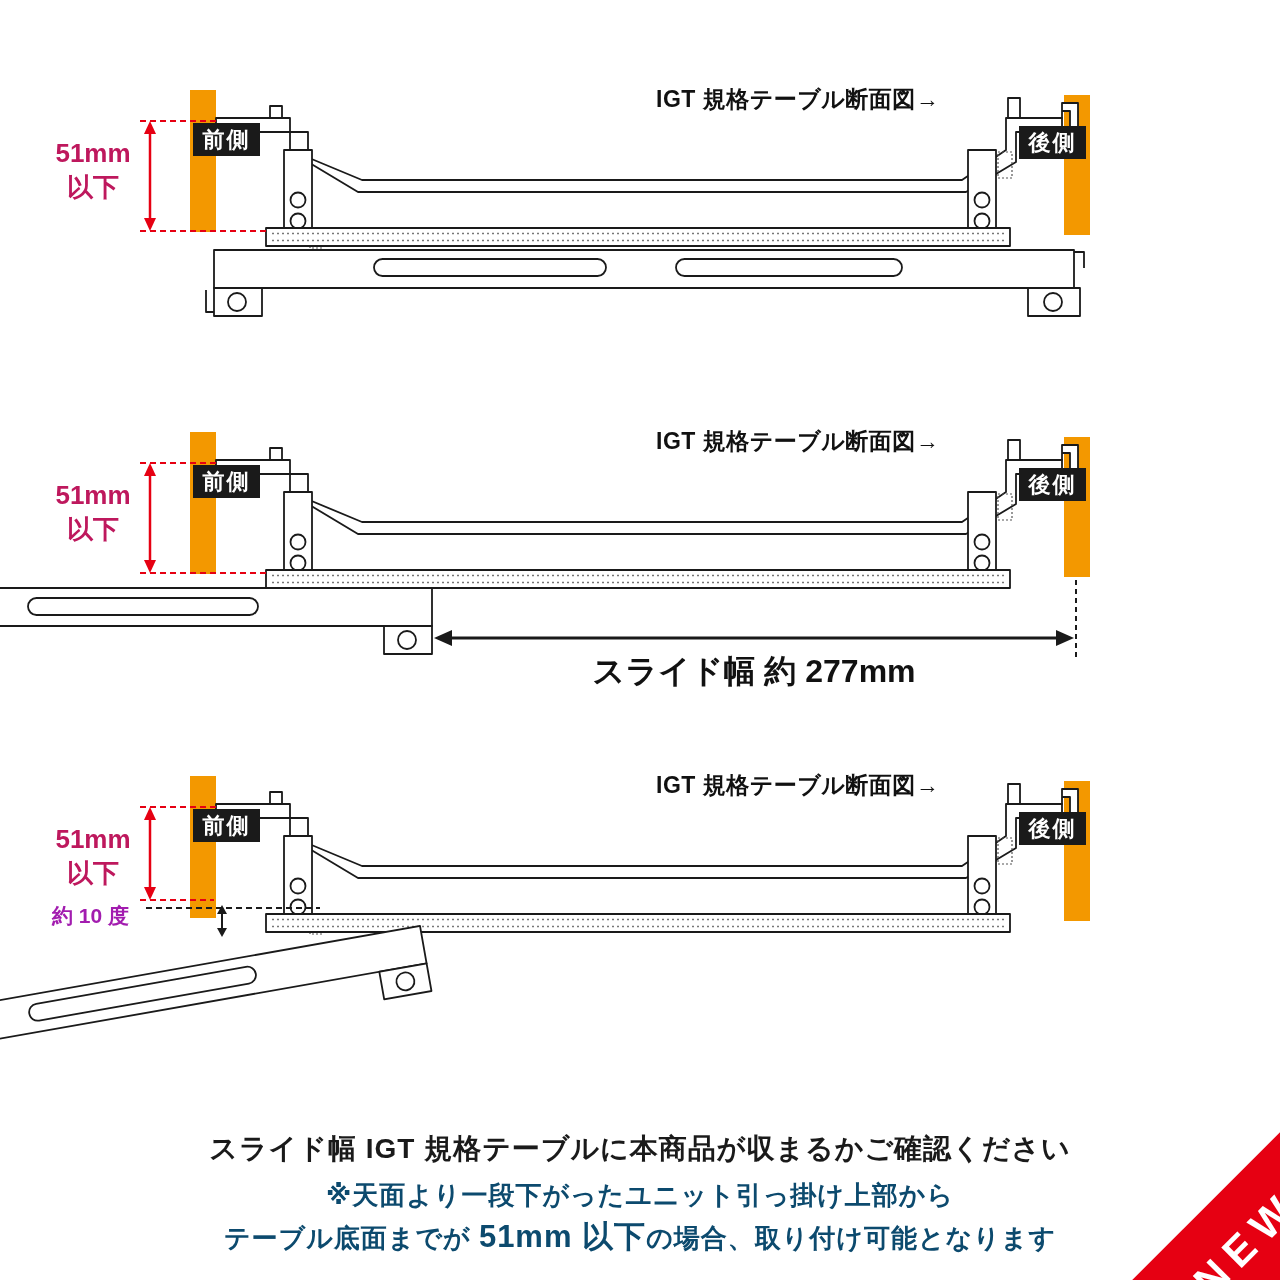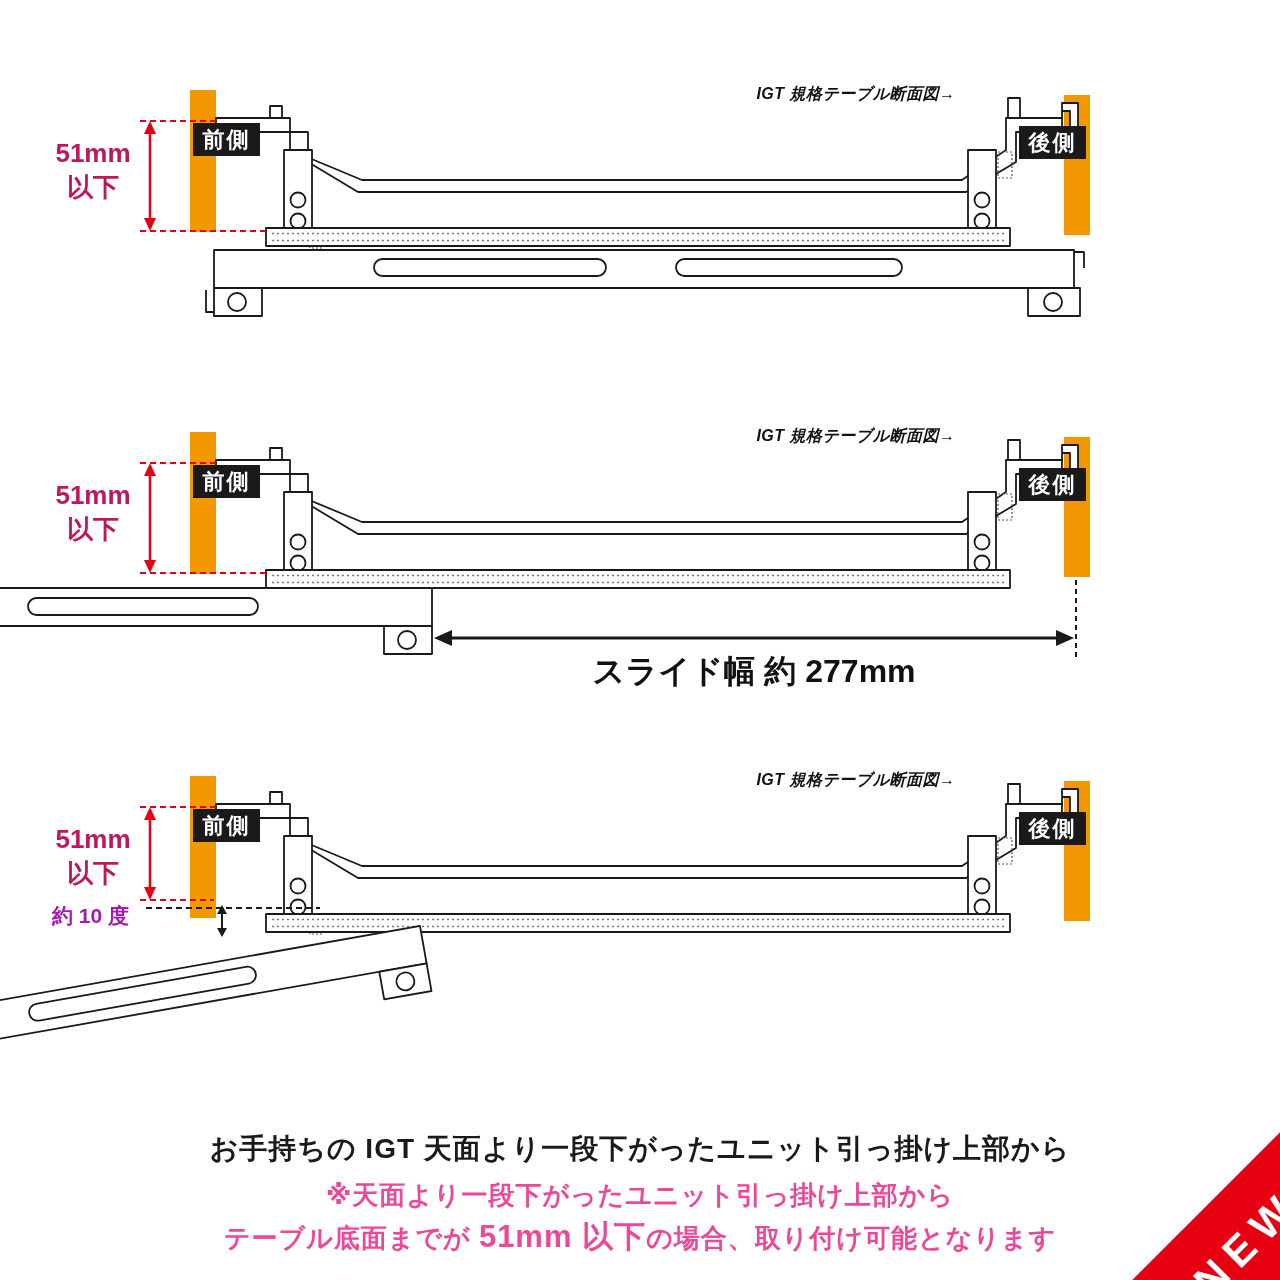--- a/index.html
+++ b/index.html
@@ -1,29 +1,29 @@
 <!DOCTYPE html>
 <html><head>
 <meta charset="utf-8">
 <style>
   * { box-sizing: border-box; }
   html,body { margin:0; padding:0; background:#ffffff; }
   body { font-family:"Liberation Sans","DejaVu Sans",sans-serif; }
   .page { position:relative; width:1280px; height:1280px; background:#fff; overflow:hidden; }
   .abs { position:absolute; }
 
-  .caption { font-size:16px; font-weight:700; color:#111; text-align:center; width:400px; letter-spacing:0.5px;font-style:italic; }
+  .caption { font-size:23px; font-weight:700; color:#111; text-align:left; width:400px; letter-spacing:0.5px; }
   .side-label { width:67px; height:33px; background:#1a1a1a; color:#fff; font-size:22px; font-weight:700;
                 display:flex; align-items:center; justify-content:center; letter-spacing:2px; }
   .dim-text { width:110px; text-align:center; color:#be185d; font-size:26px; font-weight:600; }
   .slide-label { width:400px; text-align:center; font-size:32px; font-weight:700; color:#111; }
   .angle-label { font-size:21px; font-weight:600; color:#a21caf; }
 
   .footer-line1 { width:1280px; text-align:center; font-size:28px; color:#1a1a1a; font-weight:600; letter-spacing:1px; }
-  .footer-red  { width:1280px; text-align:center; font-size:26px; color:#ec4899; font-weight:600; letter-spacing:1px; }
+  .footer-red  { width:1280px; text-align:center; font-size:26px; color:#0c4a6e; font-weight:600; letter-spacing:1px; }
   .footer-red .em { font-size:31px; font-weight:800;text-align:right; }
 
   .ribbon { width:420px; height:110px; background:#E60012; transform:rotate(-45deg);
             display:flex; align-items:center; justify-content:center; }
   .ribbon span { color:#fff; font-size:42px; font-weight:800; letter-spacing:10px; }
 
   svg .ln  { fill:#fff; stroke:#1a1a1a; stroke-width:1.8; stroke-linejoin:round; }
   svg .lnn { fill:none; stroke:#1a1a1a; stroke-width:1.8; stroke-linejoin:round; }
   svg .dot { fill:none; stroke:#777; stroke-width:1.4; }
 </style>
@@ -131,21 +131,21 @@
   <div class="abs dim-text" style="left:38px;top:512px;">以下</div>
   <div class="abs slide-label" style="left:554px;top:650px;">スライド幅 約 277mm</div>
 
   <div class="abs caption" style="left:656px;top:770px;">IGT 規格テーブル断面図→</div>
   <div class="abs side-label" style="left:193px;top:809px;">前側</div>
   <div class="abs side-label" style="left:1019px;top:812px;">後側</div>
   <div class="abs dim-text" style="left:38px;top:824px;">51mm</div>
   <div class="abs dim-text" style="left:38px;top:856px;">以下</div>
   <div class="abs angle-label" style="left:52px;top:902px;">約 10 度</div>
 
-  <div class="abs footer-line1" style="left:0;top:1130px;">お手持ちの IGT 天面より一段下がったユニット引っ掛け上部から</div>
+  <div class="abs footer-line1" style="left:0;top:1130px;">スライド幅 IGT 規格テーブルに本商品が収まるかご確認ください</div>
   <div class="abs footer-red" style="left:0;top:1178px;">※天面より一段下がったユニット引っ掛け上部から</div>
   <div class="abs footer-red" style="left:0;top:1216px;"><span>テーブル底面までが </span><span class="em">51mm 以下</span><span>の場合、取り付け可能となります</span></div>
 
   <div class="abs ribbon" style="left:1035px;top:1190px;">
     <span>RENEWAL</span>
   </div>
 
 </div>
 
 </body></html>

